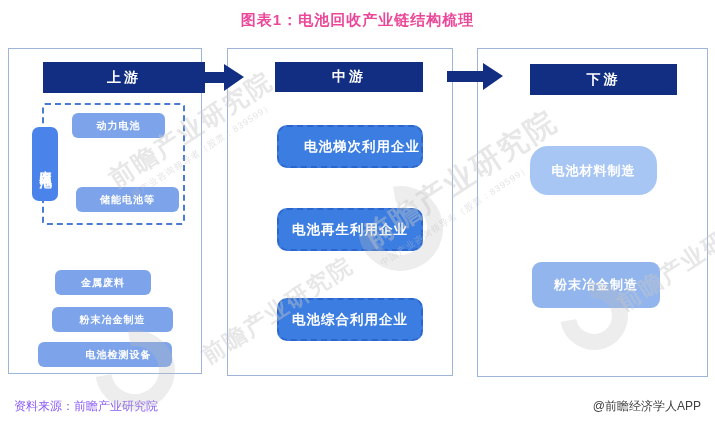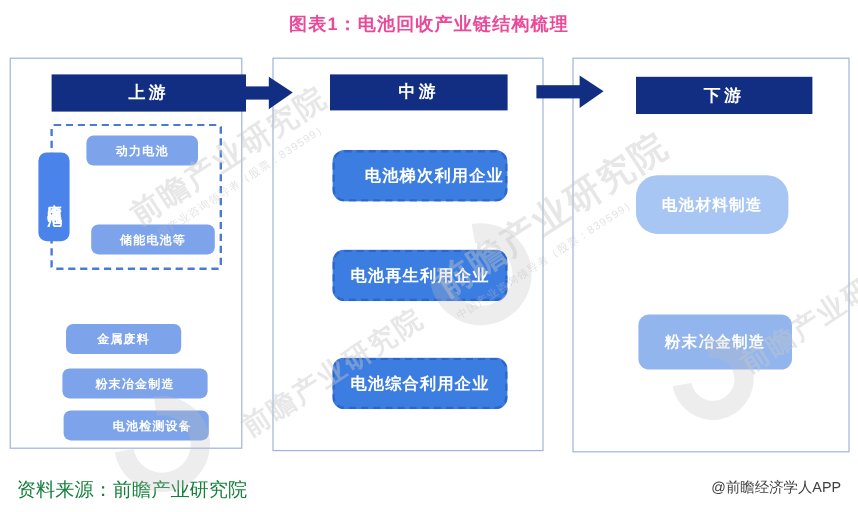--- a/index.html
+++ b/index.html
@@ -38,34 +38,34 @@
 
   .btn { position:absolute; background:#7da4ea; border-radius:6px; color:#fff; font-weight:bold;
          font-size:10px; display:flex; align-items:center; justify-content:center;
          letter-spacing:1px; z-index:3; }
   .bt1 { left:72px; top:113px; width:93px;  height:25px; }
   .bt2 { left:72px; top:150px; width:93px;  height:25px; }
   .bt3 { left:76px; top:187px; width:103px;  height:25px; }
   .bm1 { left:55px; top:233px; width:113px; height:25px; }
   .bm2 { left:55px; top:270px; width:96px; height:25px; }
   .bm3 { left:52px; top:307px; width:121px; height:25px; }
-  .bm4 { left:53px; top:342px; width:121px; height:25px;padding-left:27px; }
+  .bm4 { left:38px; top:342px; width:134px; height:25px;padding-left:27px; }
 
   .mbox { position:absolute; left:277px; width:146px; height:43px; background:#3c7de1;
           border:2px dashed #2c66cc; border-radius:10px; color:#fff; font-weight:bold;
           font-size:13.5px; display:flex; align-items:center; justify-content:center;
           letter-spacing:1px; z-index:3; }
   .mb1 { top:125px;padding-left:24px; } .mb2 { top:208px; } .mb3 { top:298px; }
 
   .dbox { position:absolute; border-radius:9px; color:#fff; font-weight:bold; font-size:13px;
           display:flex; align-items:center; justify-content:center; letter-spacing:1px; z-index:3; }
   .db1 { left:530px; top:146px; width:127px; height:49px; background:#a7c6f3;border-radius:18px; }
   .db2 { left:532px; top:262px; width:128px; height:46px; background:#92b5ee; }
 
-  .src    { position:absolute; left:14px;  top:398px; font-size:16px; color:#15803d; }
+  .src    { position:absolute; left:14px;  top:398px; font-size:12px; color:#8b5cf6; }
   .credit { position:absolute; right:14px; top:398px; font-size:12px; color:#404040; }
 
   .wm { position:absolute; z-index:8; pointer-events:none; transform:rotate(-33deg);
         color:#c7c7c7; opacity:.42; white-space:nowrap; }
   .wm .big   { font-weight:bold; display:block; letter-spacing:2px; }
   .wm .small { font-size:9px; display:block; letter-spacing:1px; margin-top:1px; color:#bdbdbd; }
   .wm1 { left:100px; top:112px; font-size:25px; }
   .wm2 { left:352px; top:158px; font-size:30px; }
   .wm3 { left:190px; top:295px; font-size:23px; }
   .wm4 { left:606px; top:242px; font-size:23px; }

